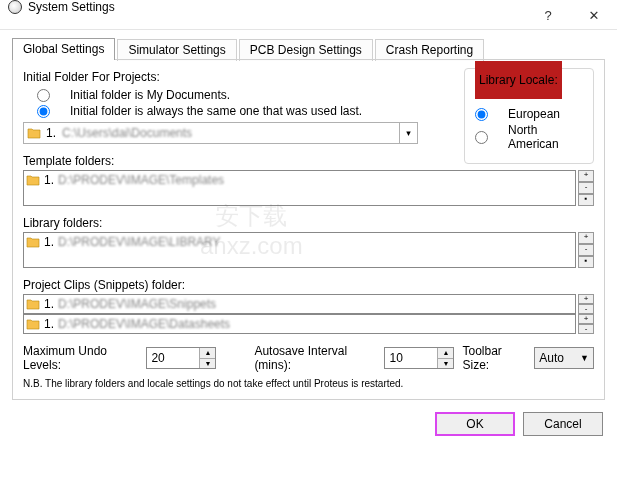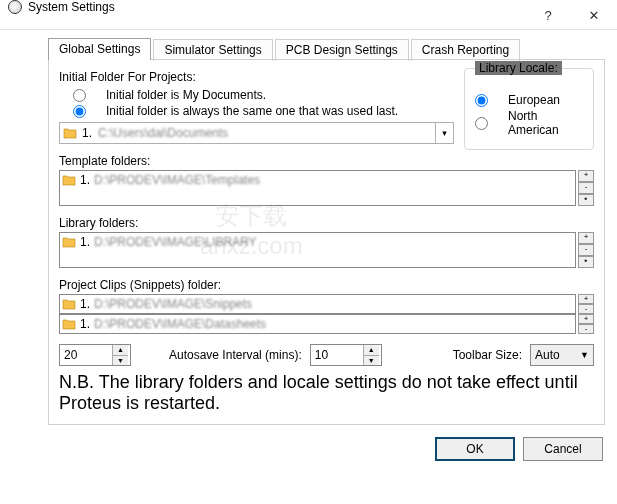--- a/index.html
+++ b/index.html
@@ -28,21 +28,20 @@
     background: radial-gradient(circle at 40% 40%, #fff, #ccc);
   }
   .titlebar .title { flex: 1; }
   .titlebar .winbtn {
     width: 46px; height: 30px;
     display: flex; align-items: center; justify-content: center;
     font-size: 13px; color: #333;
   }
   .content {
     padding: 8px 12px 4px 12px;
-    margin-left: 36px;
   }
   .tabs {
     display: flex;
     align-items: flex-end;
     height: 22px;
     position: relative;
   }
   .tab {
     padding: 3px 10px 4px 10px;
     border: 1px solid #d0d0d0;
@@ -73,23 +72,23 @@
     right: 10px;
     top: 8px;
     width: 130px;
     border: 1px solid #d8d8d8;
     padding: 8px 10px 10px 10px;
     border-radius: 4px;
   }
   .locale-box .legend {
     position: relative;
     top: -16px;
-    background: #737373;
+    background: #b91c1c;
     display: inline-block;
-    padding: 0 4px;
+    padding: 12px 4px;
     margin-bottom: -10px;
   }
   .radio-row, .check-row {
     display: flex;
     align-items: center;
     gap: 20px;
     margin: 2px 0;
     font-size: 12px;
   }
   input[type=radio], input[type=checkbox] {
@@ -207,38 +206,38 @@
     background: #efefef;
     height: 22px;
     width: 64px;
     display:flex; align-items:center;
     padding: 0 4px;
     justify-content: space-between;
   }
   .select .chev { font-size: 9px; }
   .note {
     margin-top: 6px;
-    font-size: 18px;
+    font-size: 10px;
   }
   .dialog-buttons {
     display: flex;
     justify-content: flex-end;
     gap: 8px;
     padding: 8px 14px 10px 0;
   }
   .btn {
     min-width: 80px;
     height: 24px;
     border: 1px solid #888;
     background: #efefef;
     display:flex; align-items:center; justify-content:center;
     font-size: 12px;
   }
   .btn.primary {
-    border: 2px solid #0c4a6e;
+    border: 2px solid #d946ef;
     margin-left: 48px;
   }
   .folder-svg {
     width: 14px; height: 12px;
   }
   .watermark {
     position: absolute;
     top: 200px; left: 200px;
     opacity: 0.12;
     pointer-events: none;
@@ -366,20 +365,21 @@
           <span class="blurred">D:\PRODEV\IMAGE\Datasheets</span>
         </div>
       </div>
       <div class="spin-col">
         <div class="spin-btn" style="height:10px;">+</div>
         <div class="spin-btn" style="height:10px;">-</div>
       </div>
     </div>
 
     <div class="bottom-row">
+      <span>Maximum Undo Levels:</span>
       <div class="num-input">
         <input type="text" value="20" style="">
         <div class="spins">
           <div>▲</div>
           <div>▼</div>
         </div>
       </div>
       <span style="margin-left:30px;">Autosave Interval (mins):</span>
       <div class="num-input">
         <input type="text" value="10" style="">

